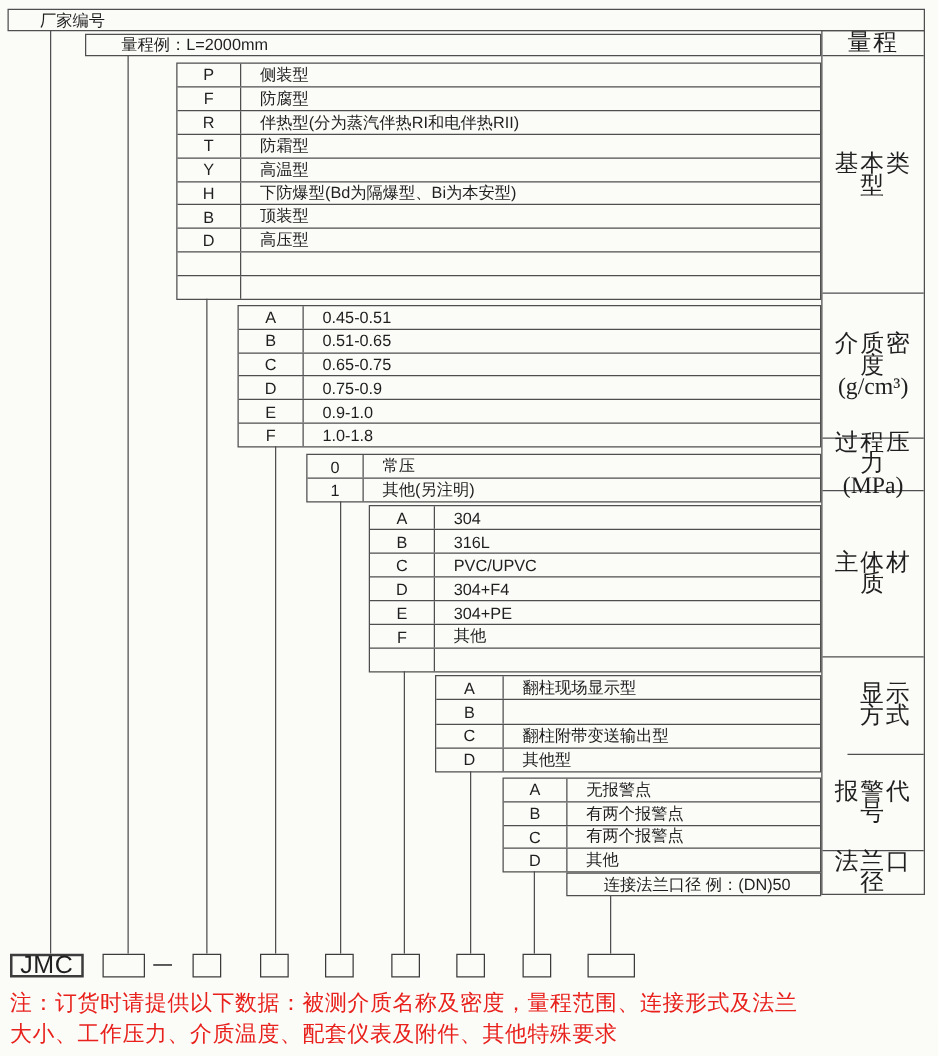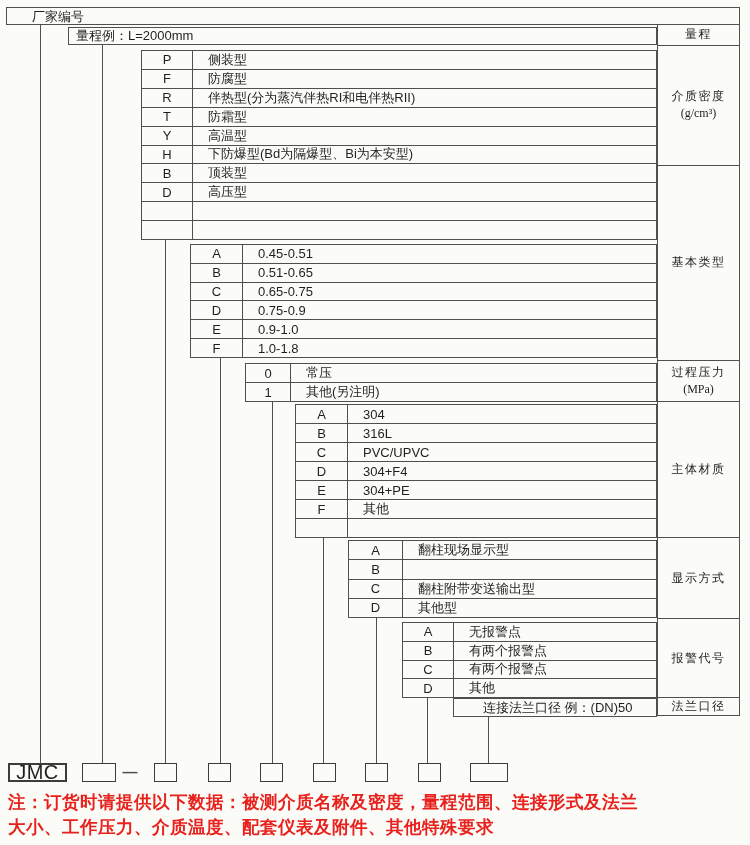--- a/index.html
+++ b/index.html
@@ -10,21 +10,21 @@
     --bg:#fbfbf8;
   }
   html,body{margin:0;padding:0;}
   body{background:#fff;font-family:"Liberation Sans",sans-serif;color:var(--txt);}
   .stage{position:relative;width:750px;height:845px;background:var(--bg);overflow:hidden;}
   
   .maker{position:absolute;left:6px;top:7px;width:734px;height:18px;border:1px solid var(--line);
          box-sizing:border-box;display:flex;padding-left:25px;font-size:13px;}
   
   .range{position:absolute;left:68px;top:27px;width:589px;height:18px;border:1px solid var(--line);
-         box-sizing:border-box;display:flex;align-items:center;padding-left:7px;font-size:13px;}
+         box-sizing:border-box;display:flex;align-items:center;padding-left:28px;font-size:13px;}
   
   .tbl{position:absolute;border:1px solid var(--line);box-sizing:border-box;display:flex;flex-direction:column;}
   .trow{flex:1;display:flex;border-bottom:1px solid var(--line);min-height:0;}
   .trow:last-child{border-bottom:none;}
   .code{border-right:1px solid var(--line);display:flex;align-items:center;justify-content:center;
         font-size:13px;box-sizing:border-box;flex:none;}
   .desc{flex:1;display:flex;align-items:center;padding-left:15px;font-size:13px;white-space:nowrap;overflow:hidden;}
   #t-basic .code{width:51px;}
   #t-density .code{width:52px;}
   #t-pressure .code{width:45px;}
@@ -32,33 +32,33 @@
   #t-display .code{width:54px;}
   #t-alarm .code{width:51px;}
   
   .flange{position:absolute;left:453px;top:698px;width:204px;height:19px;border:1px solid var(--line);
           box-sizing:border-box;display:flex;align-items:center;padding-left:29px;font-size:13px;white-space:nowrap;}
   
   .catcol{position:absolute;left:657px;top:24px;width:83px;height:692px;border:1px solid var(--line);
           box-sizing:border-box;display:flex;flex-direction:column;}
   .cat{display:flex;flex-direction:column;align-items:center;justify-content:center;
        border-bottom:1px solid var(--line);box-sizing:border-box;
-       font-family:"Liberation Serif",serif;font-size:12px;letter-spacing:1.5px;line-height:17px;text-align:center;}
+       font-family:"Liberation Serif",serif;font-size:19px;letter-spacing:1.5px;line-height:17px;text-align:center;}
   .cat:last-child{border-bottom:none;flex:1;}
   .cat .unit{letter-spacing:0;}
   
   .vline{position:absolute;width:1px;background:var(--line);}
   
   .cbox{position:absolute;top:763px;height:19px;border:1.5px solid var(--boxline);box-sizing:border-box;background:var(--bg);}
   .jmc{border-width:2px;display:flex;align-items:center;justify-content:center;
        font-weight:normal;font-size:20px;letter-spacing:0.5px;}
   .sep{position:absolute;top:762px;height:19px;width:24px;display:flex;align-items:center;justify-content:center;
        color:var(--line);font-weight:bold;font-size:15px;}
   
-  .note{position:absolute;left:8px;top:790px;width:740px;color:var(--red);font-weight:bold;
+  .note{position:absolute;left:8px;top:790px;width:740px;color:var(--red);font-weight:normal;
         font-size:17.5px;line-height:25px;letter-spacing:0.5px;}
 </style>
 </head>
 <body>
 
 <div class="stage">
 
   <div class="maker">
     <span>厂家编号</span>
   </div>
@@ -217,35 +217,35 @@
   </div>
 
   <div class="flange">
     <span>连接法兰口径 例：(DN)50</span>
   </div>
 
   <div class="catcol">
     <div class="cat" style="height:21px;">
       <span>量程</span>
     </div>
+    <div class="cat" style="height:195px;">
+      <span>基本类型</span>
+    </div>
     <div class="cat" style="height:120px;">
       <span>介质密度</span>
       <span class="unit">(g/cm³)</span>
     </div>
-    <div class="cat" style="height:195px;">
-      <span>基本类型</span>
-    </div>
     <div class="cat" style="height:42px;">
       <span>过程压力</span>
       <span class="unit">(MPa)</span>
     </div>
     <div class="cat" style="height:136px;">
       <span>主体材质</span>
     </div>
-    <div class="cat" style="height:81px;">
+    <div class="cat" style="height:81px;margin-left:20px;">
       <span>显示方式</span>
     </div>
     <div class="cat" style="height:79px;">
       <span>报警代号</span>
     </div>
     <div class="cat">
       <span>法兰口径</span>
     </div>
   </div>
 

